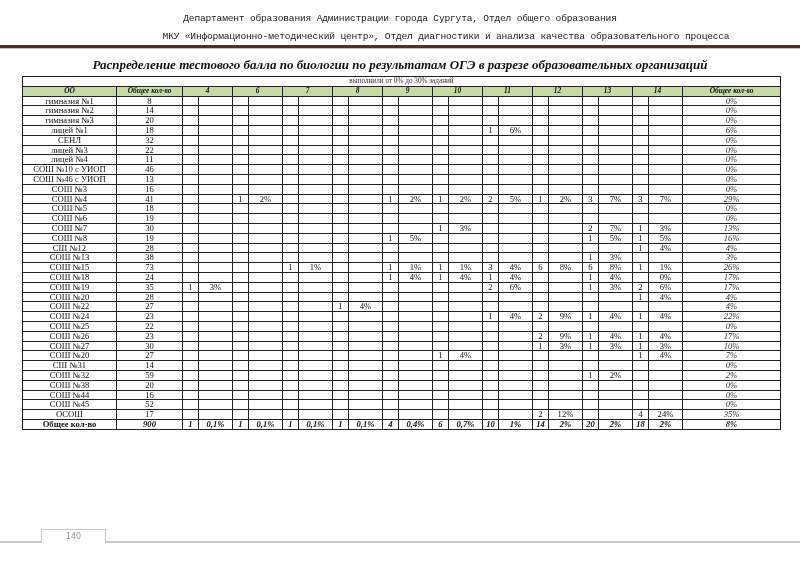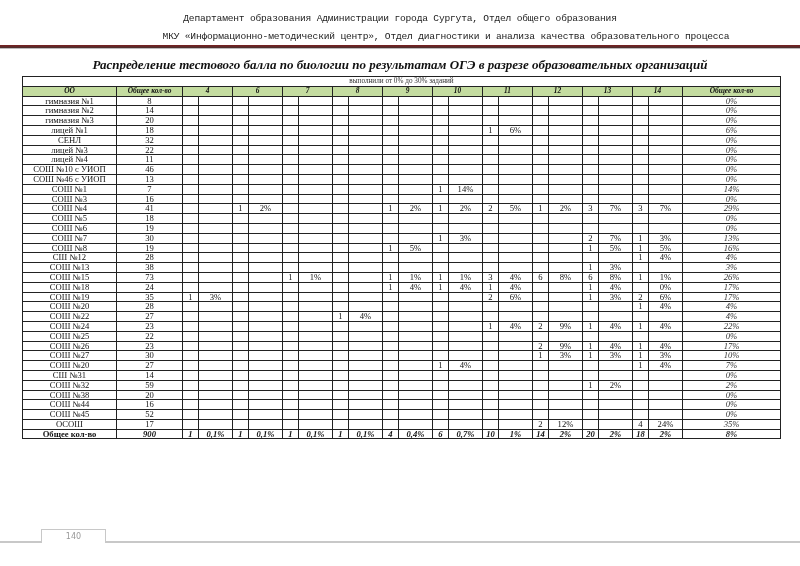--- a/index.html
+++ b/index.html
@@ -295,45 +295,20 @@
         <td></td>
         <td></td>
         <td></td>
         <td></td>
         <td></td>
         <td></td>
         <td></td>
         <td class="tot">0%</td>
       </tr>
       <tr>
-        <td class="org">СОШ №1</td>
-        <td>7</td>
-        <td></td>
-        <td></td>
-        <td></td>
-        <td></td>
-        <td></td>
-        <td></td>
-        <td></td>
-        <td></td>
-        <td></td>
-        <td></td>
-        <td>1</td>
-        <td>14%</td>
-        <td></td>
-        <td></td>
-        <td></td>
-        <td></td>
-        <td></td>
-        <td></td>
-        <td></td>
-        <td></td>
-        <td class="tot">14%</td>
-      </tr>
-      <tr>
         <td class="org">СОШ №3</td>
         <td>16</td>
         <td></td>
         <td></td>
         <td></td>
         <td></td>
         <td></td>
         <td></td>
         <td></td>
         <td></td>

